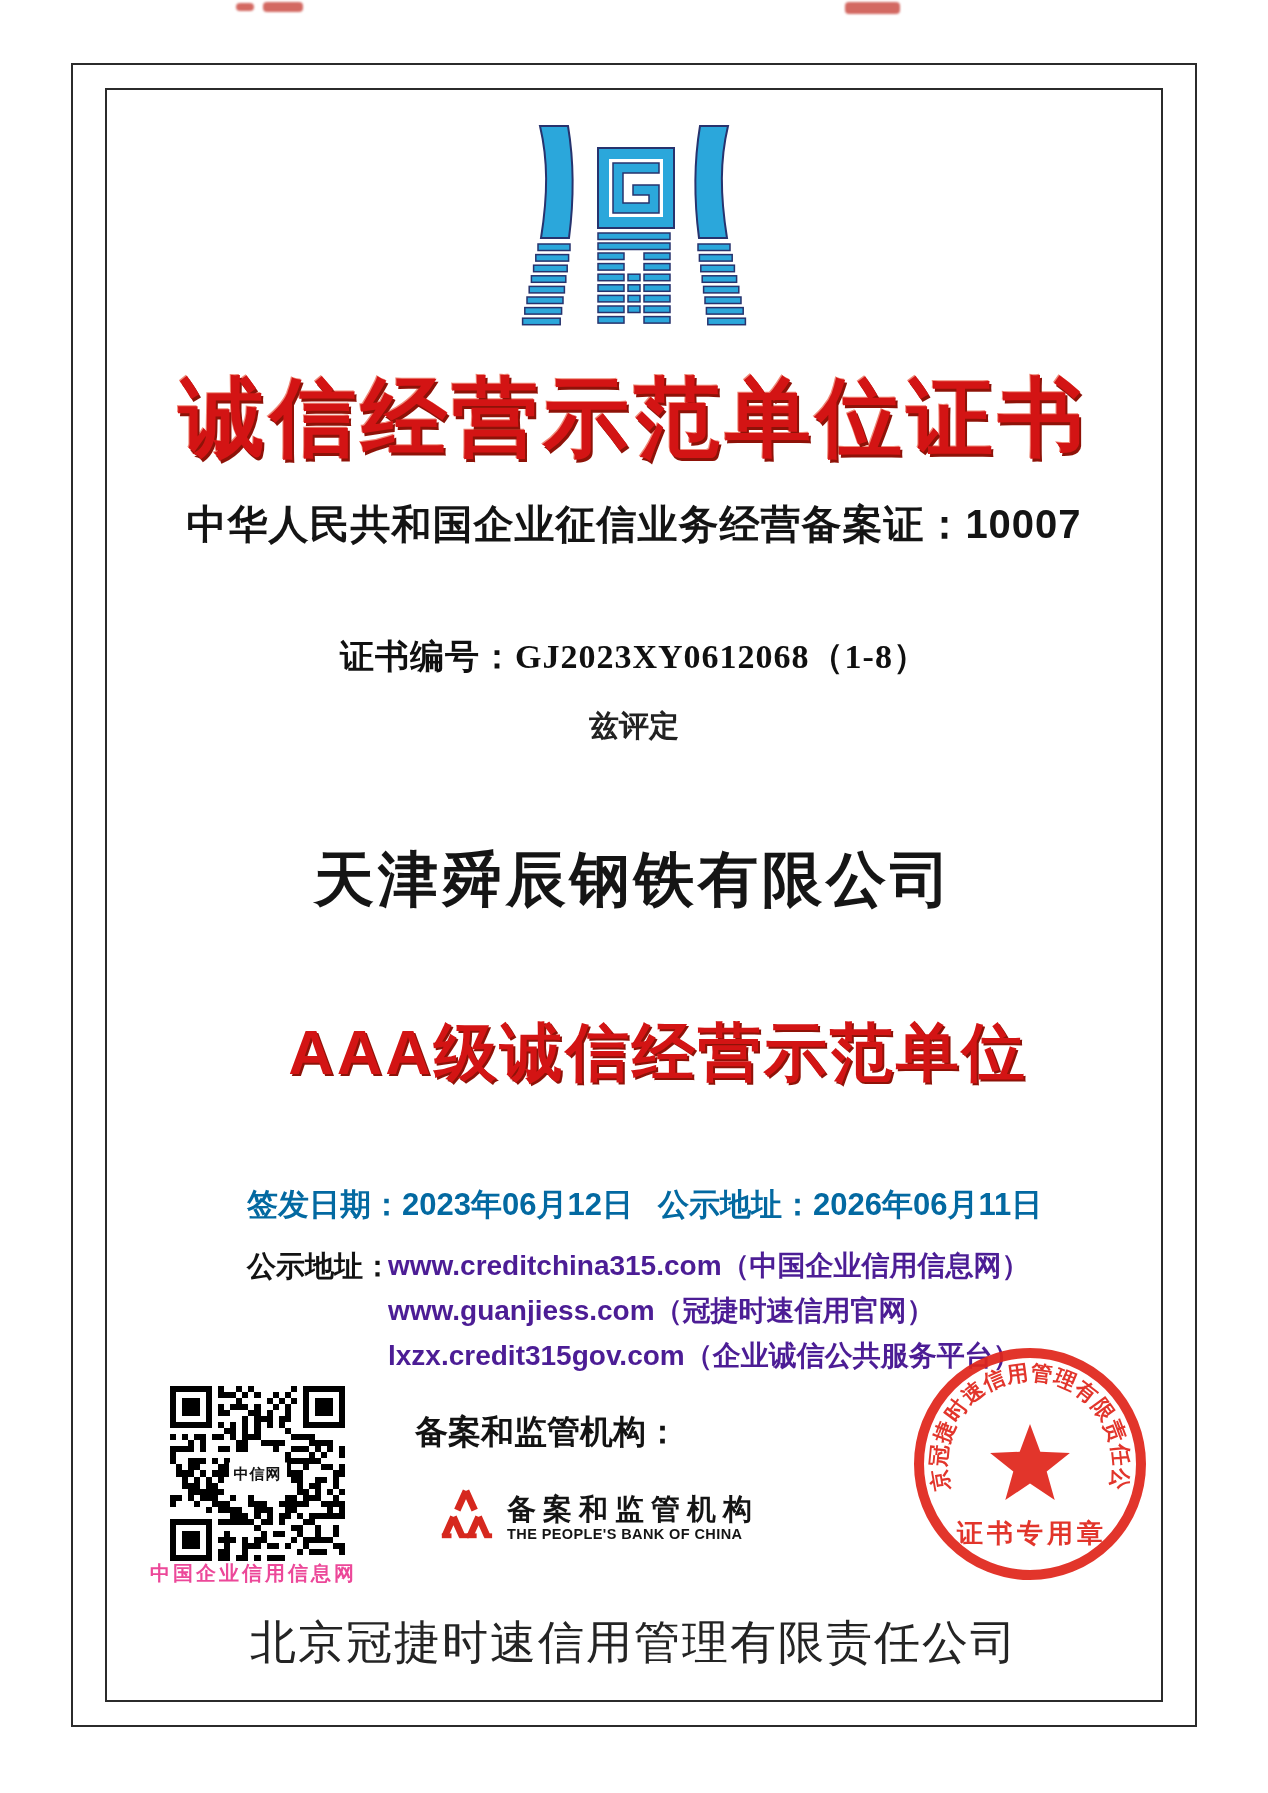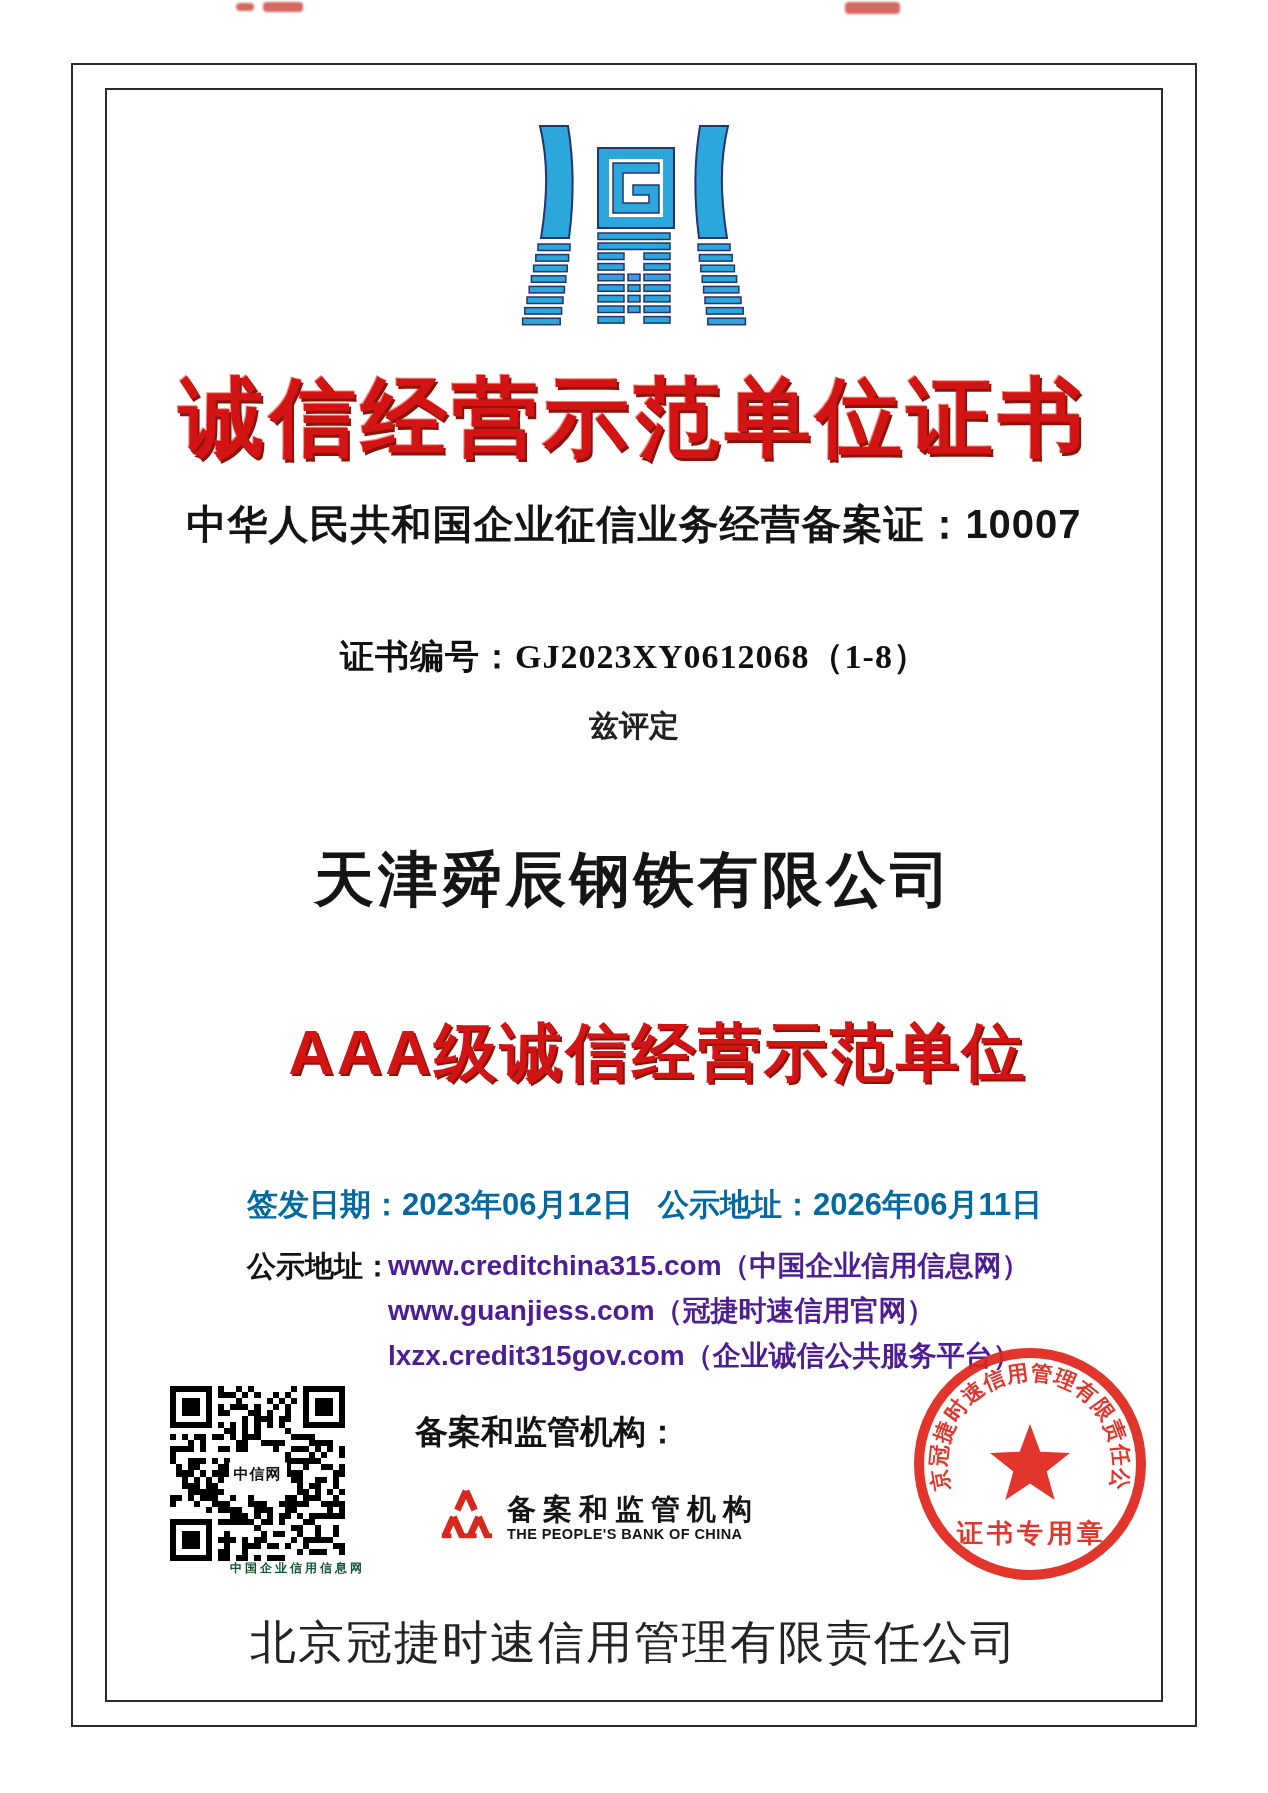--- a/index.html
+++ b/index.html
@@ -31,22 +31,22 @@
   .pub-label{left:247px;top:1247px;font-size:29px;font-weight:700;color:#131313;}
   .url{left:388px;font-size:28px;font-weight:700;color:#4c1d95;white-space:nowrap;}
   .u0{top:1247px;} .u1{top:1292px;} .u2{top:1337px;}
   .qr{left:170px;top:1386px;width:175px;height:175px;}
   .qr svg{display:block;}
   .qr-center{
     position:absolute;left:50%;top:50%;transform:translate(-50%,-50%);
     background:#fff;padding:2px 5px;font-size:15px;font-weight:700;color:#111;
     font-family:"Liberation Serif","DejaVu Serif",serif;letter-spacing:1px;white-space:nowrap;
   }
-  .qr-caption{left:150px;top:1560px;width:215px;text-align:right;font-size:12px;
-    font-weight:700;letter-spacing:3px;color:#14532d;white-space:nowrap;}
+  .qr-caption{left:150px;top:1560px;width:215px;text-align:left;font-size:20px;
+    font-weight:700;letter-spacing:3px;color:#ec4899;white-space:nowrap;}
   .reg-label{left:415px;top:1410px;font-size:33px;font-weight:700;color:#131313;white-space:nowrap;}
   .bank-emblem{left:437px;top:1486px;width:58px;height:58px;}
   .bank-cn{left:507px;top:1490px;font-size:29px;font-weight:700;letter-spacing:7px;color:#141414;
     font-family:"Liberation Serif","DejaVu Serif",serif;white-space:nowrap;}
   .bank-en{left:507px;top:1526px;font-size:14.5px;font-weight:800;letter-spacing:.4px;color:#141414;white-space:nowrap;}
   .seal{left:899px;top:1333px;width:262px;height:262px;opacity:.93;}
   .footer{top:1612px;font-size:46px;font-weight:500;letter-spacing:2px;color:#242424;white-space:nowrap;}
 </style>
 </head>
 <body>

